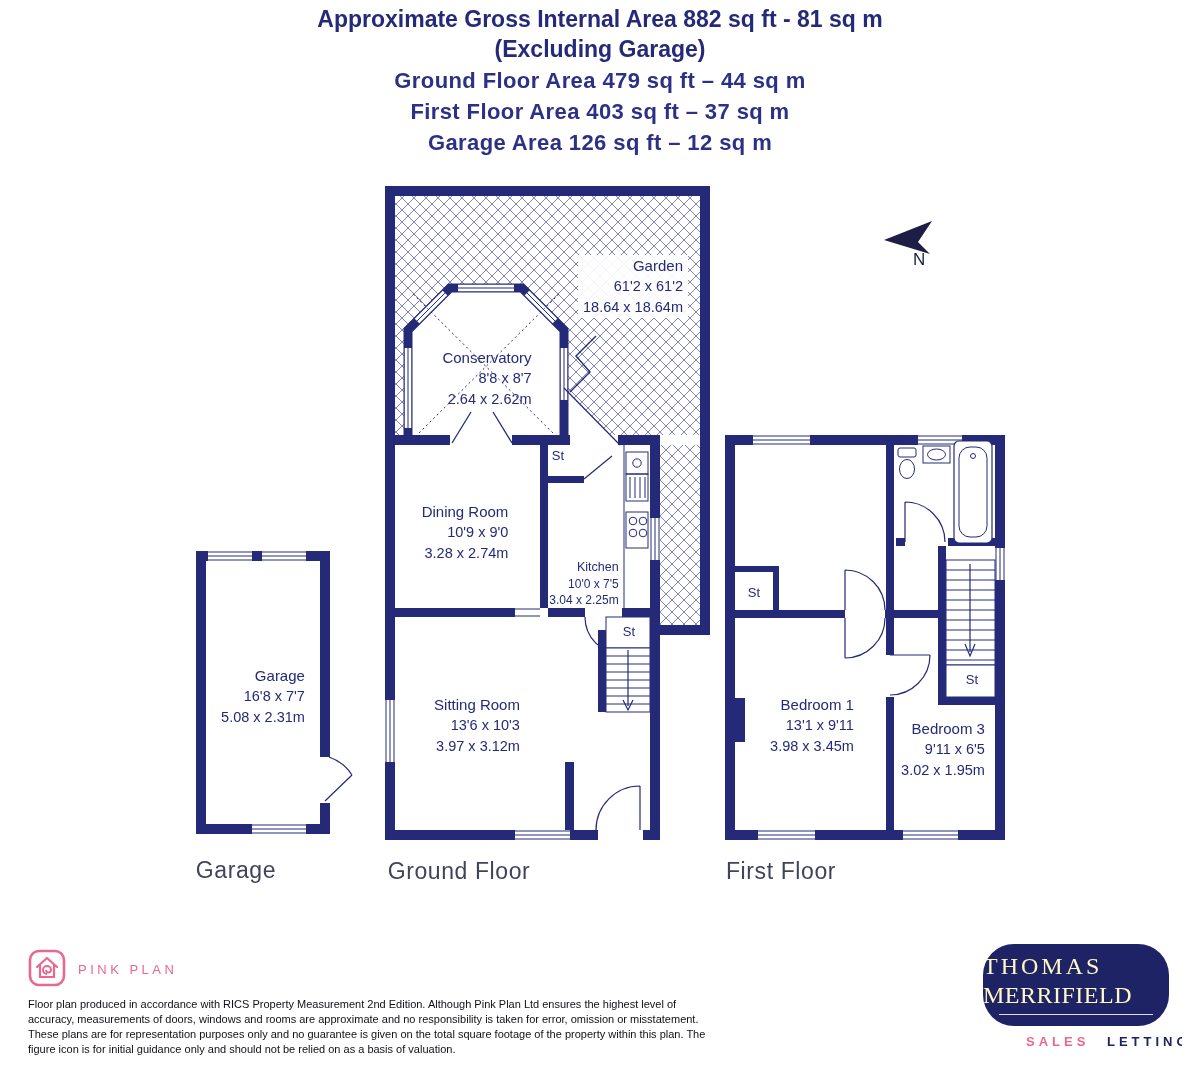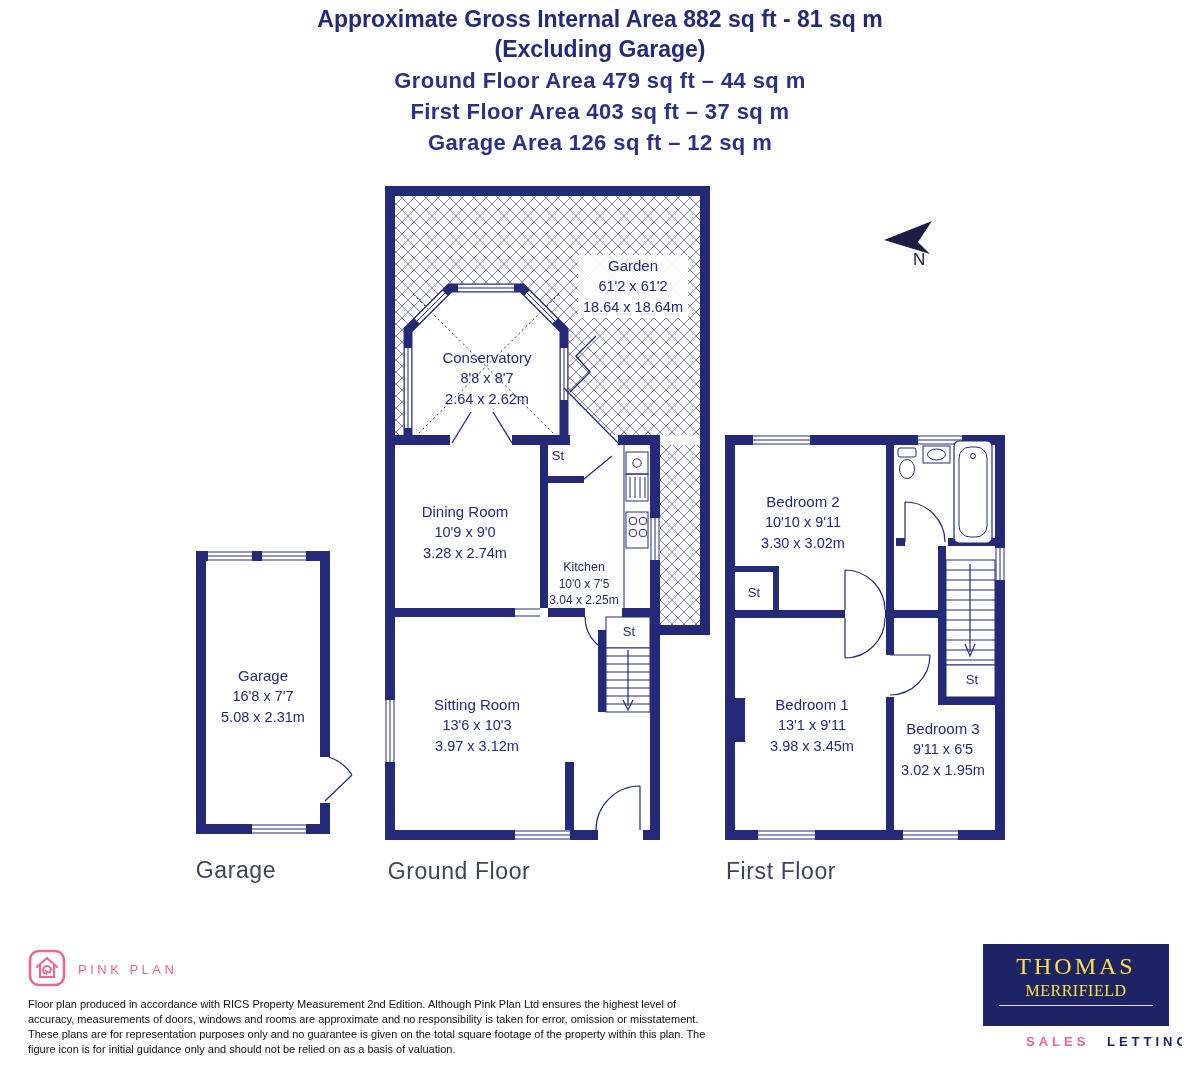--- a/index.html
+++ b/index.html
@@ -4,43 +4,43 @@
 <style>
   html,body{margin:0;padding:0;background:#ffffff;}
   .page{position:relative;width:1182px;height:1080px;background:#ffffff;overflow:hidden;
         font-family:"Liberation Sans","DejaVu Sans",sans-serif;}
   .plan-svg{position:absolute;left:0;top:0;}
 
   .hl{position:absolute;left:600px;transform:translateX(-50%);white-space:nowrap;color:#242a78;}
   .hl.bold{font-weight:700;font-size:23px;}
   .hl.light{font-weight:700;font-size:22px;letter-spacing:0.4px;color:#2c3185;}
 
-  .room-label{position:absolute;transform:translateX(-50%);text-align:center;color:#242a78;
+  .room-label{position:absolute;transform:translateX(-50%);text-align:right;color:#242a78;
               font-size:14.5px;line-height:21px;white-space:nowrap;}
   .room-label .rname{font-size:15px;}
   .room-label.small{font-size:12px;line-height:16.5px;margin-top:16px;}
   .room-label.small .rname{font-size:12.5px;}
   .room-label.boxed{background:rgba(255,255,255,0.92);padding:0 5px;}
 
   .st{position:absolute;transform:translateX(-50%);color:#242a78;font-size:13px;}
   .north-label{position:absolute;font-size:17px;color:#1d1d45;font-weight:500;}
 
   .caption{position:absolute;transform:translateX(-50%);font-size:23px;color:#41435c;
            letter-spacing:0.6px;white-space:nowrap;}
 
   .pp-icon{position:absolute;left:28px;top:949px;}
   .pp-text{position:absolute;left:78px;top:962px;font-size:13px;font-weight:400;
            letter-spacing:3.5px;color:#e8688f;text-align:right;}
   .disclaimer{position:absolute;left:28px;top:997px;width:692px;font-size:11px;
               line-height:15px;color:#101016;}
 
   .tm-box{position:absolute;left:983px;top:944px;width:186px;height:82px;background:#1d2365;
-          text-align:center;color:#fde047;font-family:"Liberation Serif","DejaVu Serif",serif;}
+          text-align:left;color:#fef9c3;font-family:"Liberation Serif","DejaVu Serif",serif;border-radius:31px;}
   .tm-line1{margin-top:9px;font-size:24px;letter-spacing:3px;}
-  .tm-line2{margin-top:2px;font-size:16px;letter-spacing:0.5px;}
+  .tm-line2{margin-top:2px;font-size:24px;letter-spacing:0.5px;}
   .tm-rule{width:154px;height:1px;background:rgba(255,255,255,0.85);margin:5px auto 0;}
   .tm-tagline{position:absolute;left:983px;top:1034px;width:186px;text-align:center;
               font-size:13px;font-weight:700;letter-spacing:4px;white-space:nowrap;}
   .tm-sales{color:#e8688f;margin-right:10px;margin-left:43px;}
   .tm-lettings{color:#1d2365;text-align:right;}
 </style>
 </head>
 <body>
 
 <div class="page">
@@ -285,25 +285,20 @@
     <div class="rdim">13'6 x 10'3</div>
     <div class="rdim">3.97 x 3.12m</div>
   </div>
 
   <div class="room-label" style="left:263px;top:665px">
     <div class="rname">Garage</div>
     <div class="rdim">16'8 x 7'7</div>
     <div class="rdim">5.08 x 2.31m</div>
   </div>
 
-  <div class="room-label" style="left:803px;top:491px">
-    <div class="rname">Bedroom 2</div>
-    <div class="rdim">10'10 x 9'11</div>
-    <div class="rdim">3.30 x 3.02m</div>
-  </div>
 
   <div class="room-label" style="left:812px;top:694px">
     <div class="rname">Bedroom 1</div>
     <div class="rdim">13'1 x 9'11</div>
     <div class="rdim">3.98 x 3.45m</div>
   </div>
 
   <div class="room-label" style="left:943px;top:718px">
     <div class="rname">Bedroom 3</div>
     <div class="rdim">9'11 x 6'5</div>

